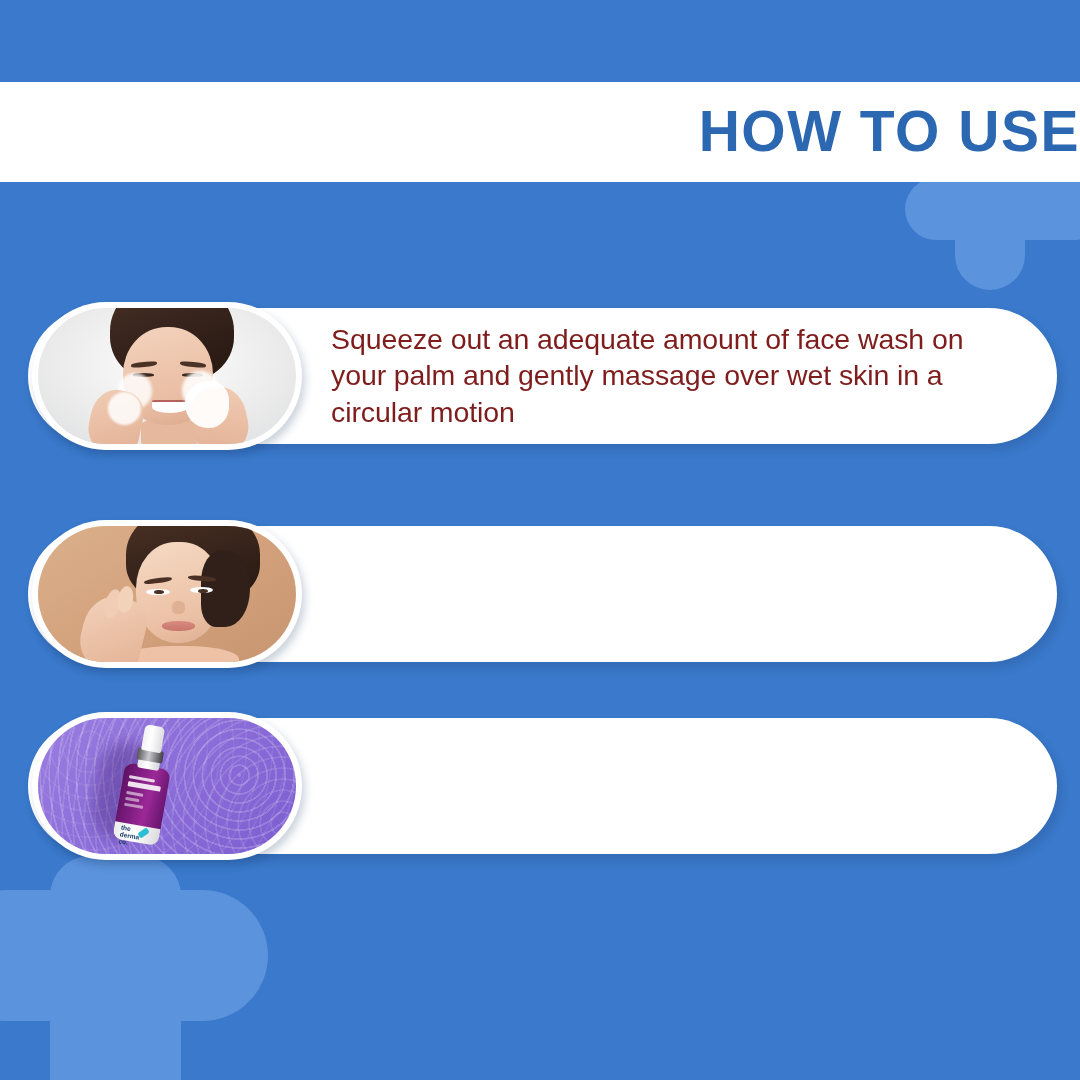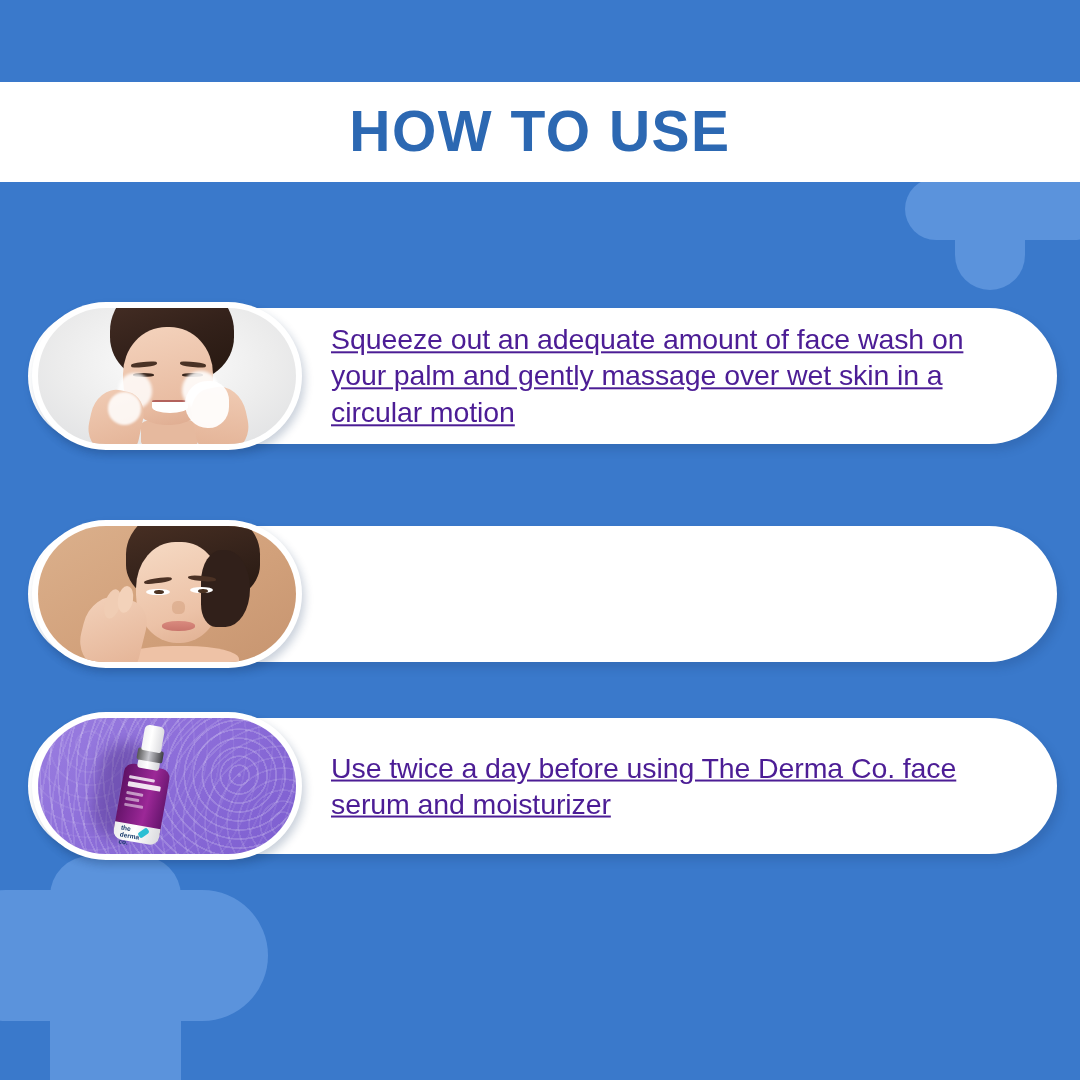--- a/index.html
+++ b/index.html
@@ -21,21 +21,21 @@
   #deco-bl-h { left:-60px; top:890px;  width:328px; height:131px; border-radius:66px; }
 
   
   #top-band {
     position:absolute; left:0; top:0; width:1080px; height:82px;
     background:#3a79cb;
   }
   #title-band {
     position:absolute; left:0; top:82px; width:1080px; height:100px;
     background:#ffffff;
-    display:flex; align-items:center; justify-content:center;
+    display:flex; align-items:center; justify-content:flex-end;
   }
   #page-title {
     color:#2c68b2;
     font-size:57px;
     font-weight:bold;
     letter-spacing:1.5px;
     line-height:1;
     white-space:nowrap;
     transform:translateY(-1px);
   }
@@ -56,25 +56,24 @@
   #card-1 { top:126px; }
   #card-2 { top:344px; }
   #card-3 { top:536px; }
 
   .card-text {
     position:absolute;
     left:303px;
     right:40px;
     top:50%;
     transform:translateY(-50%);
-    color:#4c1d95;
+    color:#7f1d1d;
     font-size:28.5px;
     line-height:1.28;
     letter-spacing:-0.1px;
-    text-decoration:underline;
   }
 
   
   .thumb {
     position:absolute;
     left:4px;
     top:-6px;
     width:270px;
     height:148px;
     border-radius:74px;
@@ -302,16 +301,15 @@
             <div class="i3-logo">
               <div>the</div>
               <div>derma</div>
               <div>co.</div>
             </div>
             <div class="i3-logomark"></div>
           </div>
         </div>
       </div>
     </div>
-    <div class="card-text">Use twice a day before using The Derma Co. face serum and moisturizer</div>
   </div>
 
 </div>
 
 </body></html>

